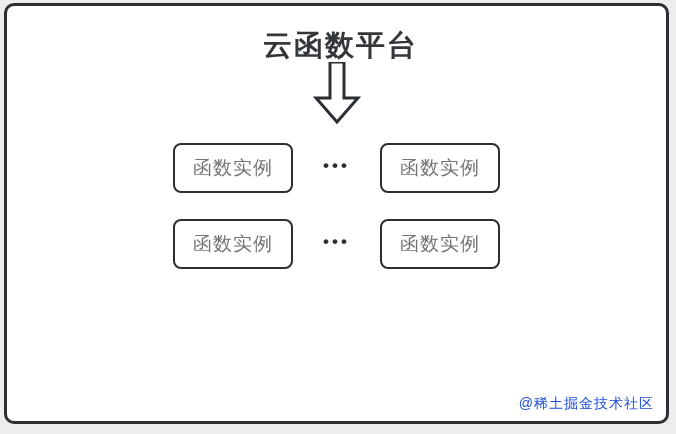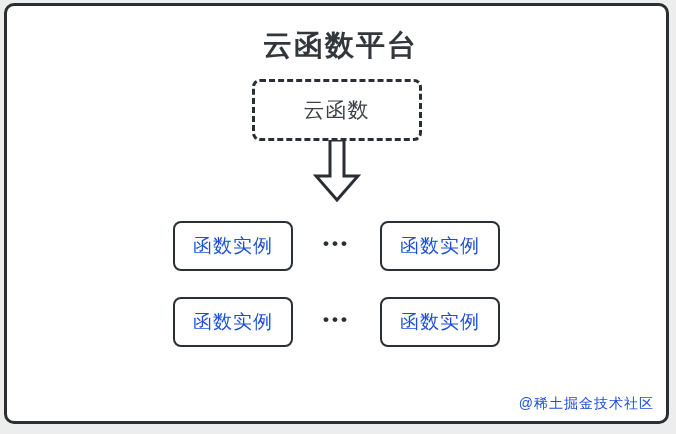--- a/index.html
+++ b/index.html
@@ -70,21 +70,21 @@
     width: 120px;
     height: 50px;
     box-sizing: border-box;
     border: 2.5px solid #2b2f33;
     border-radius: 8px;
     background: #ffffff;
     display: flex;
     align-items: center;
     justify-content: center;
     font-size: 19px;
-    color: #1d4ed8;
+    color: #737373;
     letter-spacing: 1px;
   }
   .dots {
     width: 87px;
     text-align: center;
     font-size: 17px;
     font-weight: bold;
     color: #2b2f33;
     letter-spacing: 3px;
     line-height: 1;
@@ -99,23 +99,20 @@
     letter-spacing: 1px;
   }
 </style>
 </head>
 <body>
 
 <div class="canvas">
 
   <div class="title">云函数平台</div>
 
-  <div class="dashed-box">
-    <span>云函数</span>
-  </div>
 
   <div class="arrow-wrap">
     <svg width="48" height="62" viewBox="0 0 48 62">
       <polygon points="17,0 31,0 31,36 45,36 24,60 3,36 17,36" fill="#ffffff" stroke="#2b2f33" stroke-width="3" stroke-linejoin="miter"></polygon>
     </svg>
   </div>
 
   <div class="instances">
 
     <div class="row">

